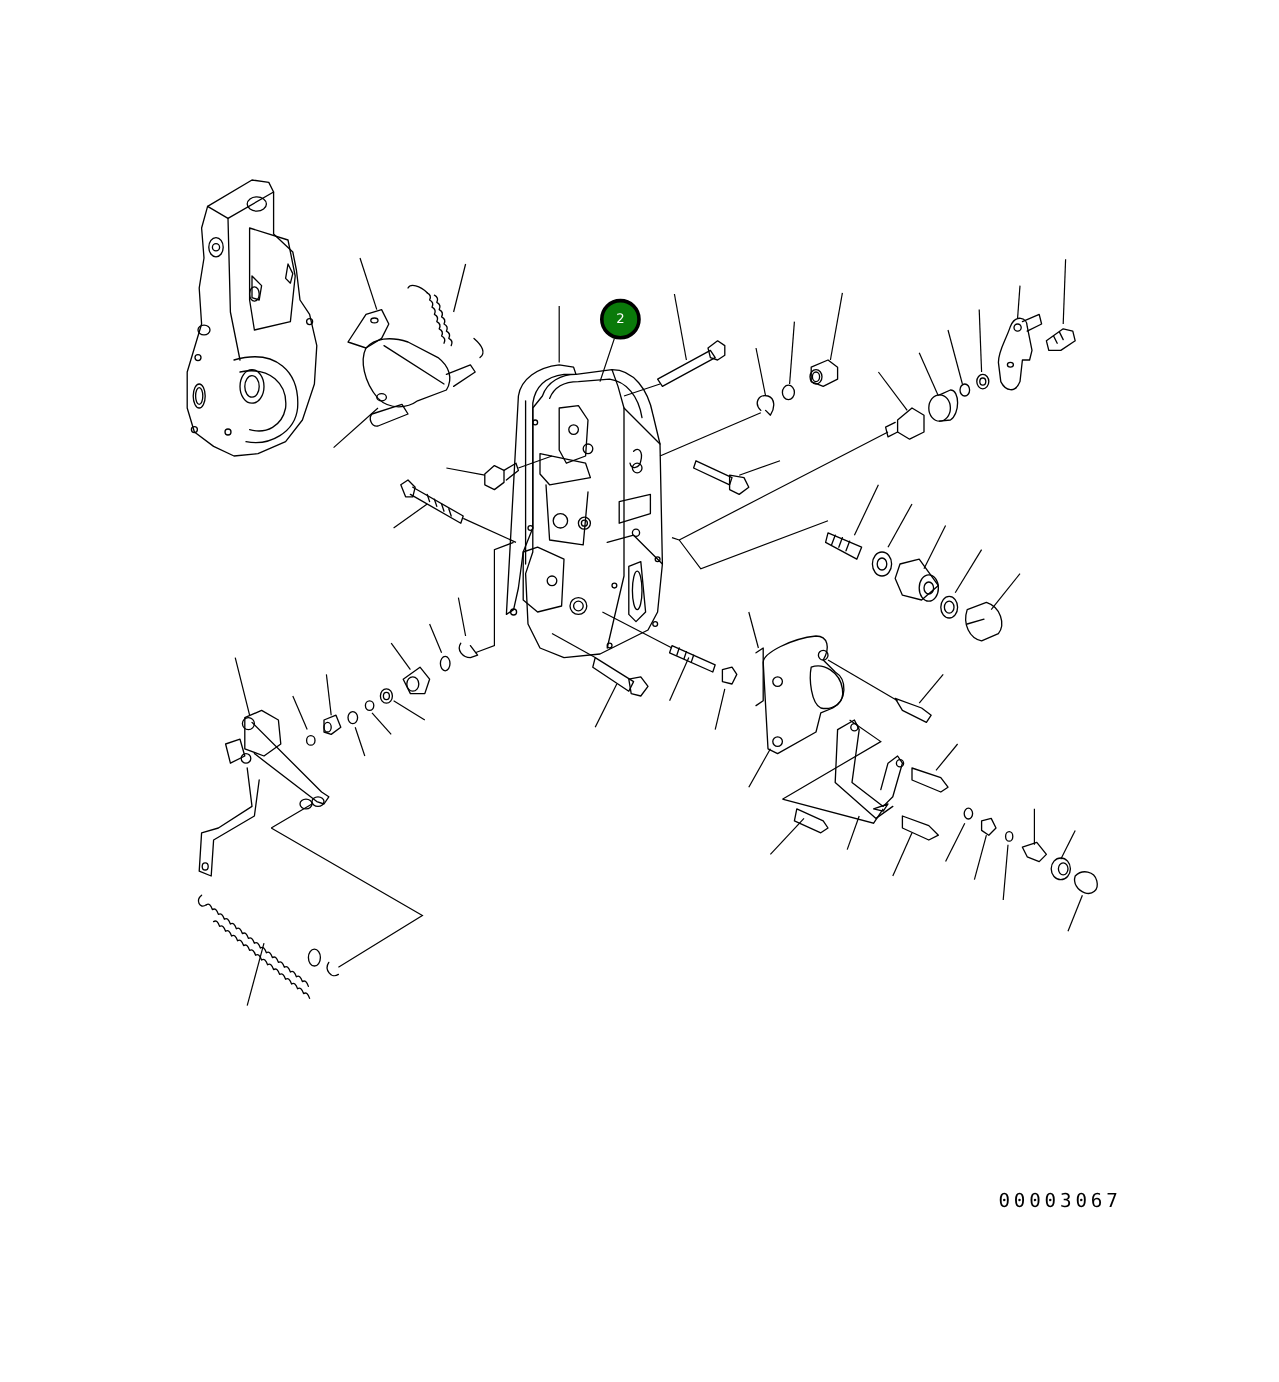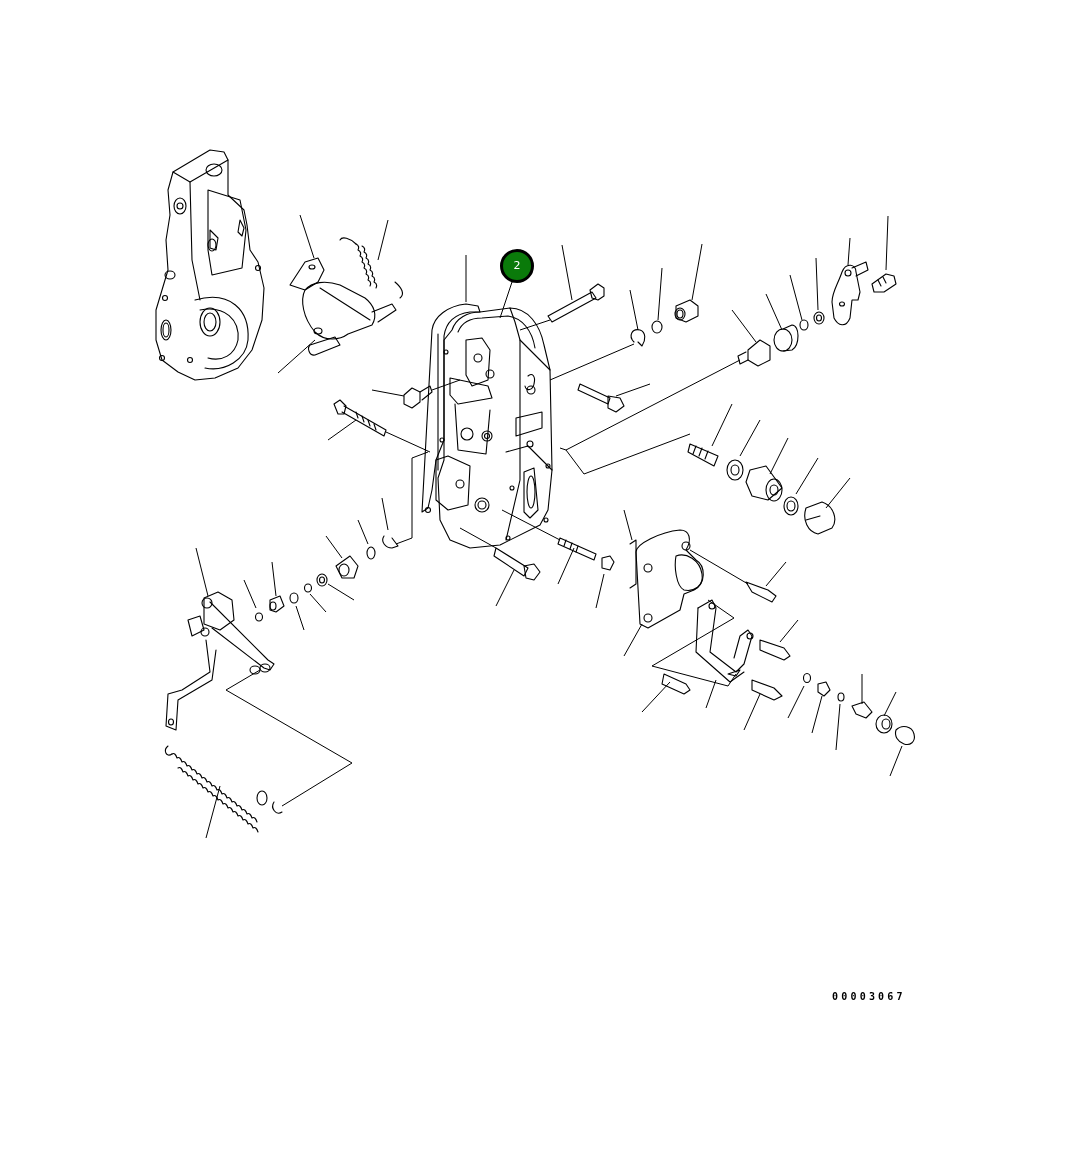--- a/index.html
+++ b/index.html
@@ -7,22 +7,22 @@
   #canvas { position:absolute; left:0; top:0; width:1066px; height:1152px; }
   svg { position:absolute; left:0; top:0; }
   .ln { fill:none; stroke:#000; stroke-width:1.1; stroke-linejoin:round; stroke-linecap:round; }
   .lead { fill:none; stroke:#000; stroke-width:1; }
   .callout {
     position:absolute; width:34px; height:34px; border-radius:50%;
     background:#0a7a0a; border:3px solid #000; box-sizing:border-box;
     color:#fff; font-size:11px; line-height:28px; text-align:center; cursor:pointer;
   }
   .drawing-no {
-    position:absolute; font-family:"DejaVu Sans Mono", monospace; font-size:10px;
-    letter-spacing:3.2px; color:#000;font-weight:bold;
+    position:absolute; font-family:"DejaVu Sans Mono", monospace; font-size:16px;
+    letter-spacing:3.2px; color:#000;
   }
 </style>
 </head>
 <body>
 
 <div id="canvas">
 <svg width="1066" height="1152" viewBox="0 0 1066 1152">
 
   <g>
     <path class="ln" d="M173,172 L210,150 L224,152 L228,160 L228,195 L244,210 L247,225 L250,250 L258,262 L264,288 L262,320 L252,350 L238,368 L215,378 L195,380 L178,372 L162,360 L156,340 L156,310 L162,290 L168,270 L166,240 L170,215 L168,190 Z"></path>

